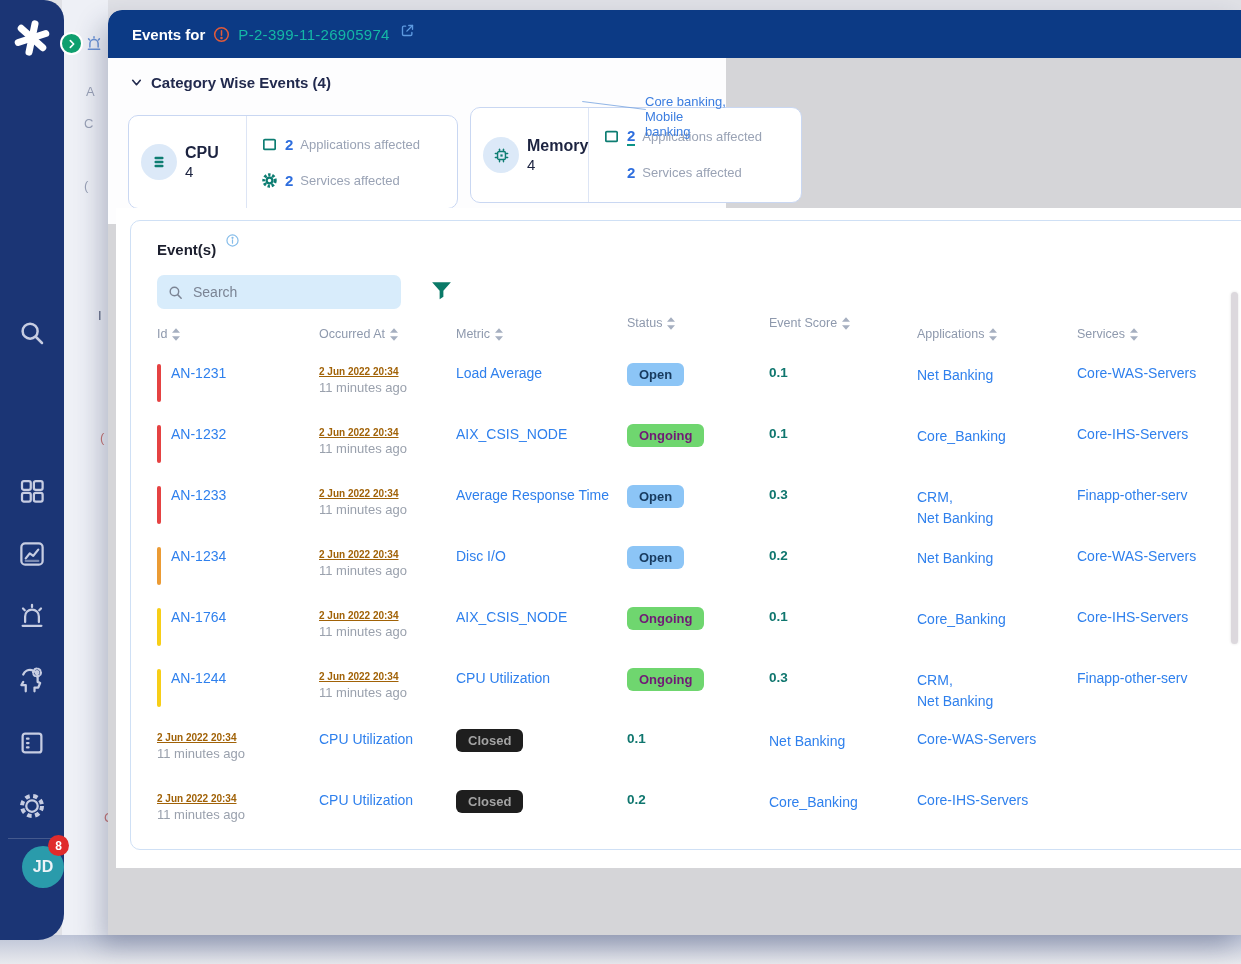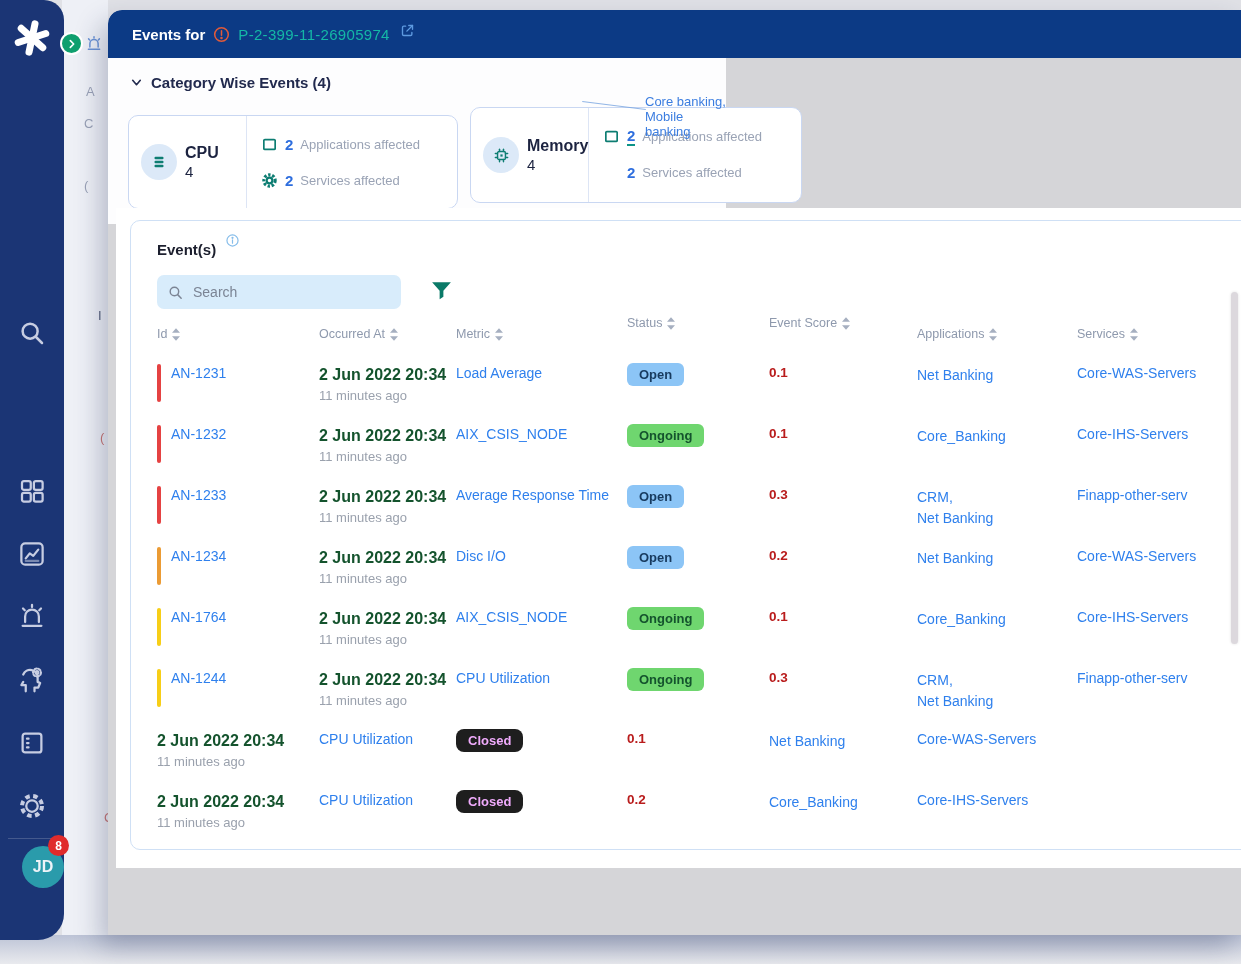--- a/index.html
+++ b/index.html
@@ -90,27 +90,27 @@
   .tbody{position:absolute;left:0;top:136px;width:100%;}
   .trow{height:61px;}
   .cell{padding-top:8px;font-size:14px;color:#2b3245;}
   .id-cell{display:flex;align-items:flex-start;}
   .sev-bar{width:4px;height:38px;border-radius:2px;margin:-1px 10px 0 0;flex:0 0 4px;}
   .sev-red{background:#e54242;}
   .sev-orange{background:#eb9b34;}
   .sev-yellow{background:#f7ce17;}
   a.link{color:#2f80ed;text-decoration:none;font-size:14px;cursor:pointer;}
   a.link.multiline{white-space:pre-line;line-height:1.5;}
-  .date{font-size:16px;font-weight:700;color:#14532d;line-height:1.3;}
+  .date{font-size:10px;font-weight:700;color:#a16207;line-height:1.3;text-decoration:underline;}
   .ago{font-size:13px;color:#9aa1ad;margin-top:2px;}
   .badge{display:inline-block;padding:4px 12px;border-radius:6px;font-size:13px;font-weight:600;margin-top:-2px;}
   .badge-open{background:#8cc5f6;color:#173a5e;}
-  .badge-ongoing{background:#6fd66f;color:#14532d;}
-  .badge-closed{background:#1e1e1e;color:#f0abfc;border-radius:8px;}
-  .score{font-weight:700;font-size:13.5px;color:#b91c1c;}
+  .badge-ongoing{background:#6fd66f;color:#701a75;}
+  .badge-closed{background:#1e1e1e;color:#a3a3a3;}
+  .score{font-weight:700;font-size:13.5px;color:#0f766e;}
   .scroll-thumb{position:absolute;right:3px;top:282px;width:7px;height:352px;border-radius:4px;
     background:#dcd8dd;box-shadow:0 0 3px rgba(0,0,0,.12);cursor:pointer;z-index:15;}
 </style>
 </head>
 <body>
 
 <div class="page-strip">
   <span class="frag" style="left:24px;top:84px;">A</span>
   <span class="frag" style="left:22px;top:116px;">C</span>
   <span class="frag" style="left:22px;top:178px;">(</span>

